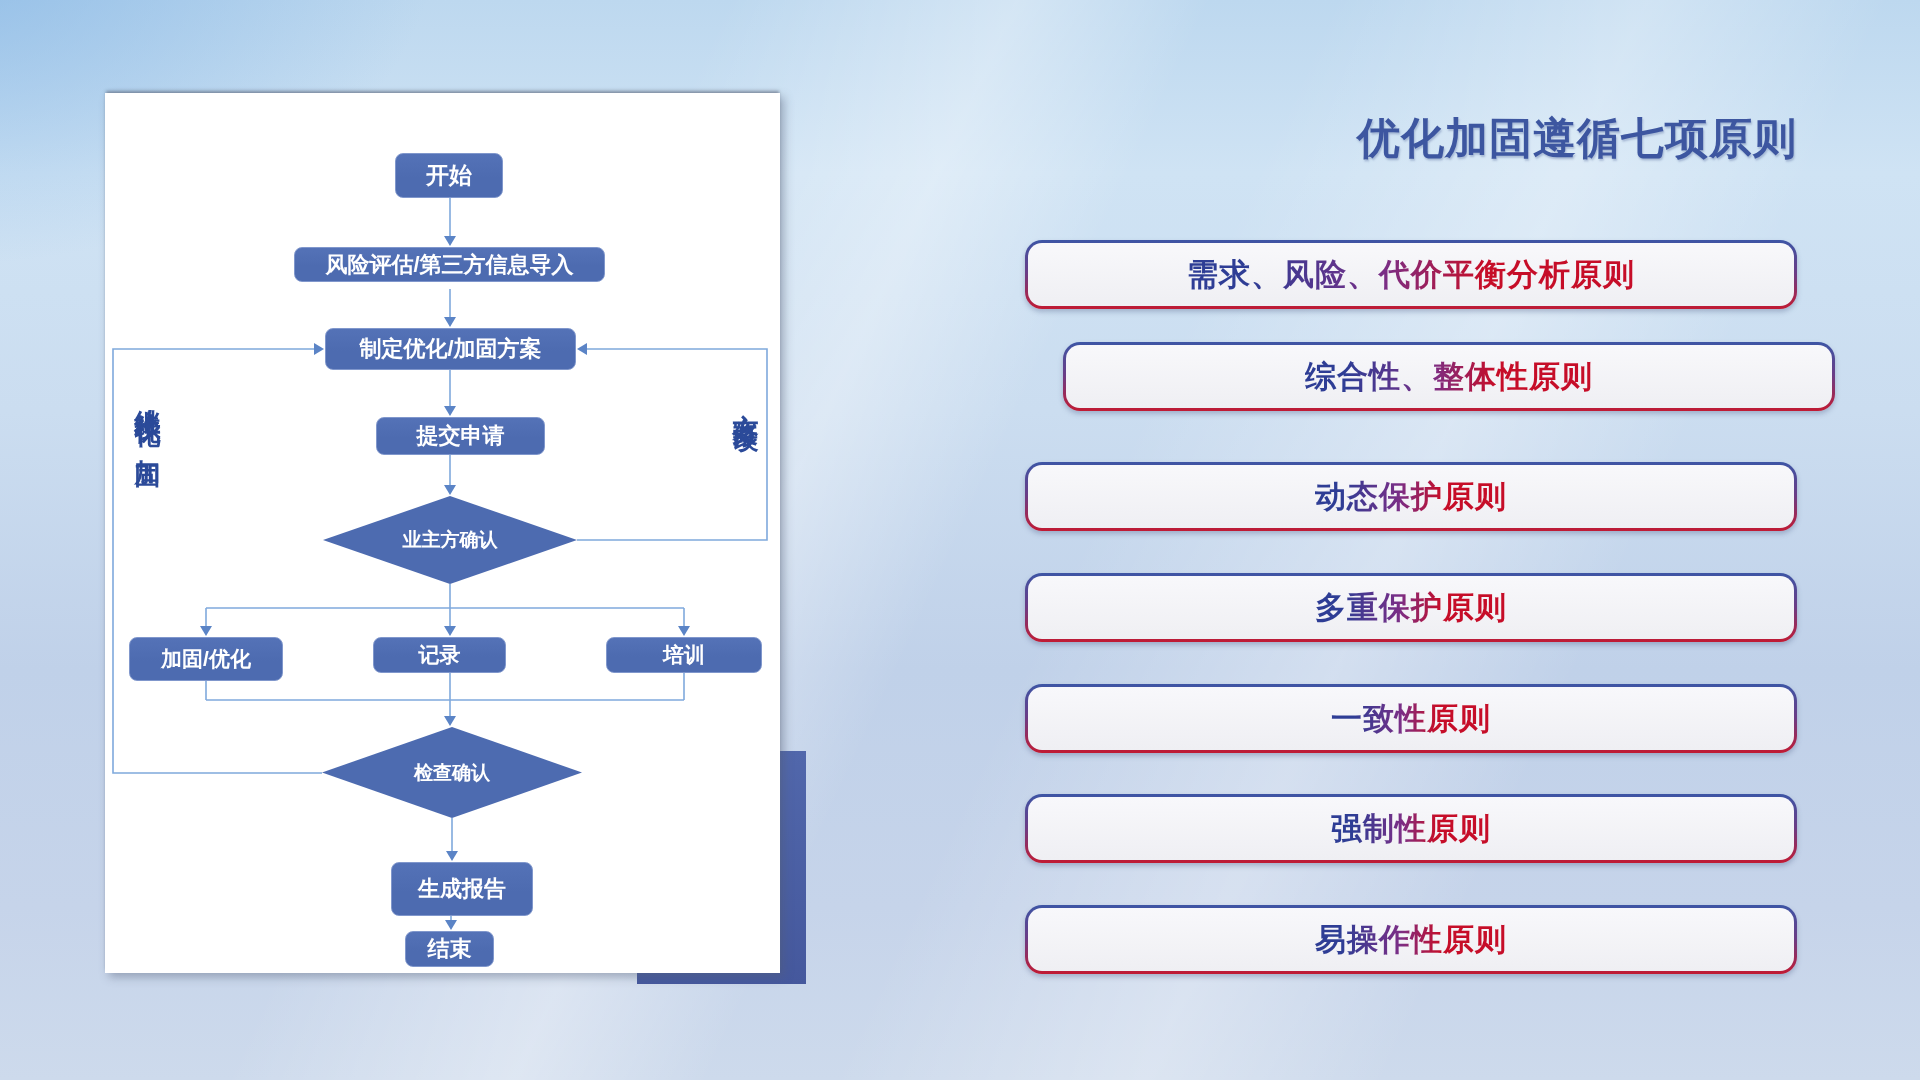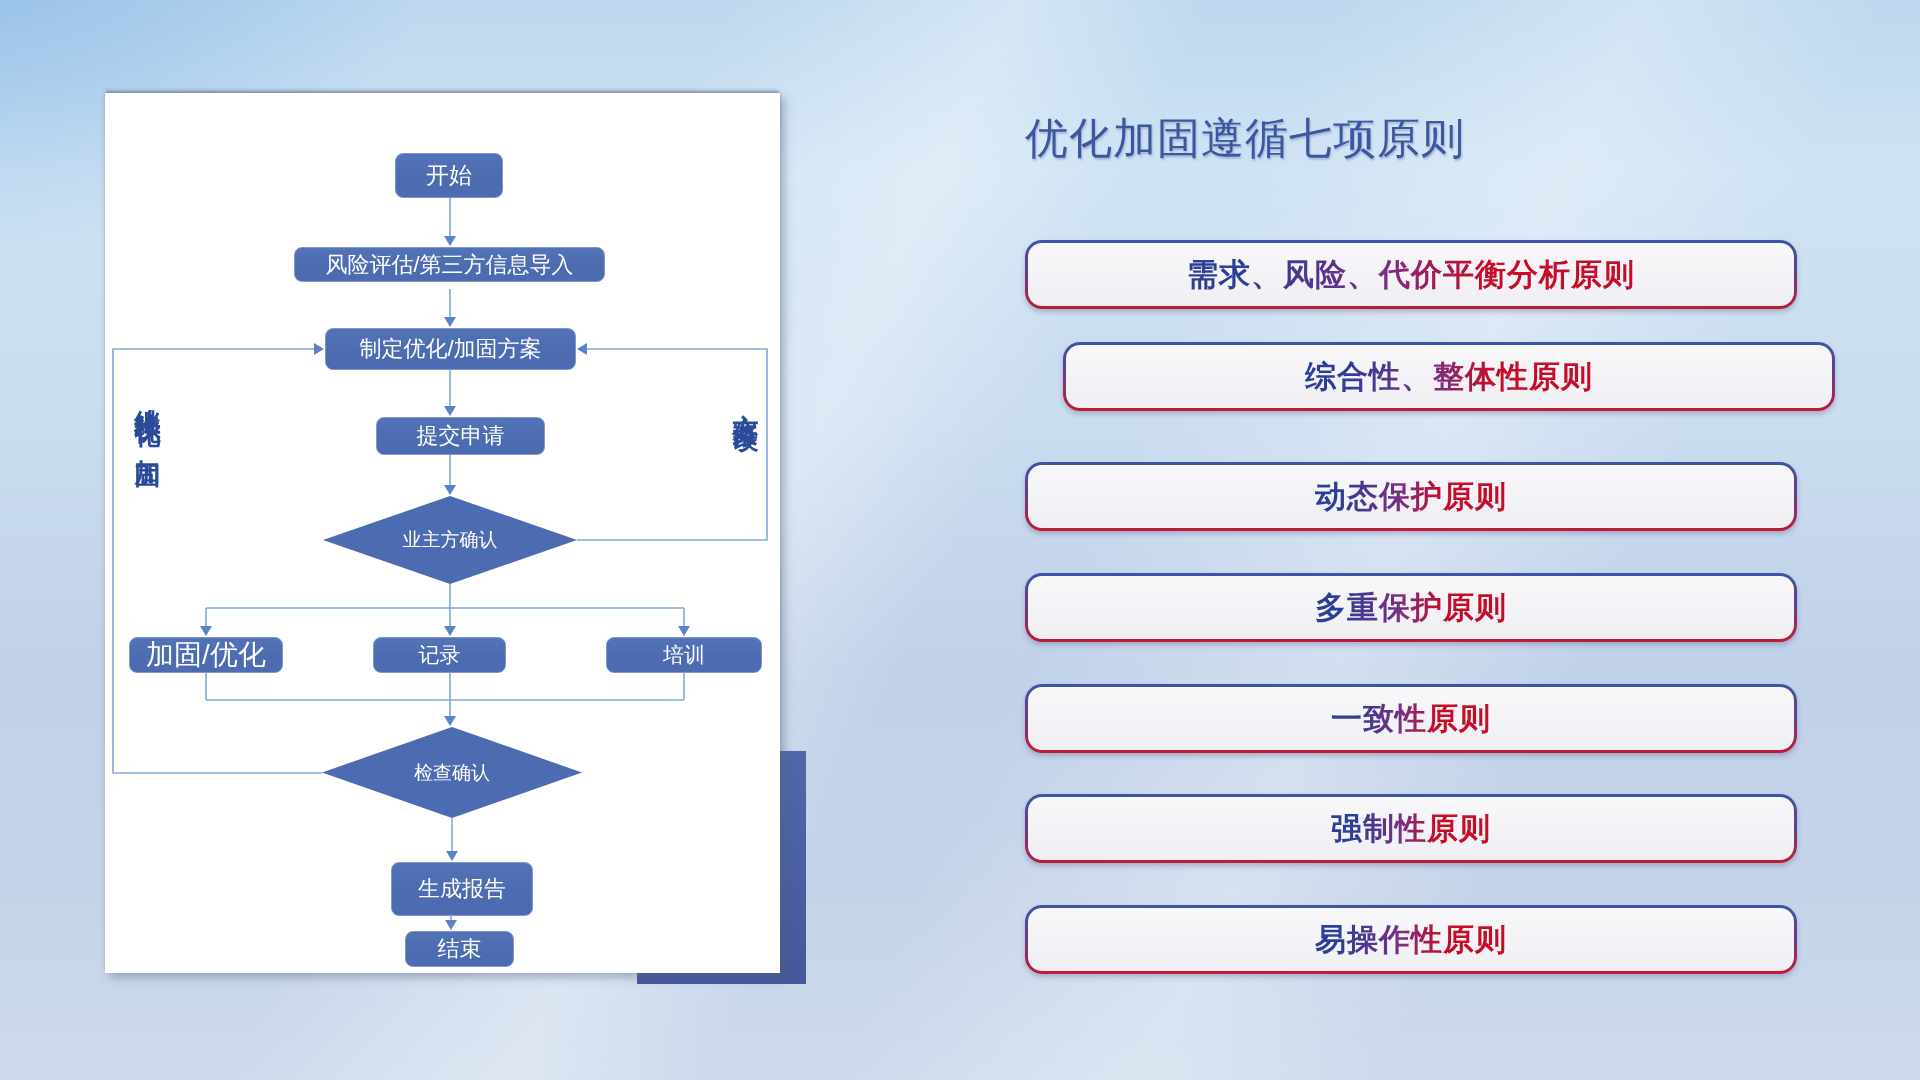--- a/index.html
+++ b/index.html
@@ -31,37 +31,37 @@
     box-shadow:0 -3px 3px -1px rgba(95,105,125,0.65), 4px 4px 9px rgba(85,95,120,0.45);
   }
   .flow-card svg{position:absolute;left:0;top:0;}
   .conn-line{stroke:var(--line-color,#7FA9DC);stroke-width:1.6;fill:none;}
   .conn-arrow{fill:var(--arrow-color,#5B84C6);stroke:none;}
 
   .flow-node{
     position:absolute;display:flex;align-items:center;justify-content:center;
     background:linear-gradient(180deg,#5472B7 0%,var(--node-fill,#4D6BB0) 55%);
     border:1px solid #8097CC;border-radius:8px;
-    color:#FFFFFF;font-weight:normal;text-align:center;line-height:1.05;
+    color:#FFFFFF;font-weight:bold;text-align:center;line-height:1.05;
     box-sizing:border-box;
   }
   .flow-node.diamond{
     clip-path:polygon(50% 0%,100% 50%,50% 100%,0% 50%);
     border:none;border-radius:0;
     background:var(--node-fill,#4D6BB0);
   }
   .edge-label{
     position:absolute;writing-mode:vertical-rl;text-orientation:upright;
     color:var(--edge-label-color,#2B4A99);font-weight:bold;font-size:26px;letter-spacing:4px;
   }
 
   
   .principles-title{
     position:absolute;left:1025px;top:110px;width:772px;
-    text-align:left;font-size:43px;font-weight:normal;
+    text-align:right;font-size:43px;font-weight:bold;
     color:var(--title-color,#3D56A0);
     text-shadow:1px 2px 2px rgba(110,130,175,0.45);
     letter-spacing:1px;
   }
   .pill{
     position:absolute;left:1025px;width:772px;height:69px;
     border-radius:17px;padding:3px;box-sizing:border-box;
     background:linear-gradient(180deg,var(--border-top,#3D55A5) 0%,#6A3C86 48%,var(--border-bottom,#C11A33) 100%);
     box-shadow:0 3px 5px rgba(80,95,135,0.35);
   }
@@ -134,31 +134,31 @@
     <div class="flow-node" style="left:290px;top:60px;width:108px;height:45px;font-size:23px;">开始</div>
 
     <div class="flow-node" style="left:189px;top:154px;width:311px;height:35px;font-size:22px;">风险评估/第三方信息导入</div>
 
     <div class="flow-node" style="left:220px;top:235px;width:251px;height:42px;font-size:22px;">制定优化/加固方案</div>
 
     <div class="flow-node" style="left:271px;top:324px;width:169px;height:38px;font-size:22px;">提交申请</div>
 
     <div class="flow-node diamond" style="left:218px;top:403px;width:254px;height:88px;font-size:19px;">业主方确认</div>
 
-    <div class="flow-node" style="left:24px;top:544px;width:154px;height:36px;font-size:28px;">加固/优化</div>
+    <div class="flow-node" style="left:24px;top:544px;width:154px;height:44px;font-size:21px;">加固/优化</div>
 
     <div class="flow-node" style="left:268px;top:544px;width:133px;height:36px;font-size:21px;">记录</div>
 
     <div class="flow-node" style="left:501px;top:544px;width:156px;height:36px;font-size:21px;">培训</div>
 
     <div class="flow-node diamond" style="left:217px;top:634px;width:260px;height:91px;font-size:19px;">检查确认</div>
 
     <div class="flow-node" style="left:286px;top:769px;width:142px;height:54px;font-size:22px;">生成报告</div>
 
-    <div class="flow-node" style="left:300px;top:838px;width:109px;height:36px;font-size:22px;">结束</div>
+    <div class="flow-node" style="left:300px;top:838px;width:89px;height:36px;font-size:22px;">结束</div>
 
     <div class="edge-label" style="left:26px;top:296px;">继续优化/加固</div>
 
     <div class="edge-label" style="left:624px;top:300px;">方案修改</div>
   </div>
 
   <div class="principles-title">优化加固遵循七项原则</div>
 
   <div class="pill" style="top:240px;">
     <div class="pill-inner">

